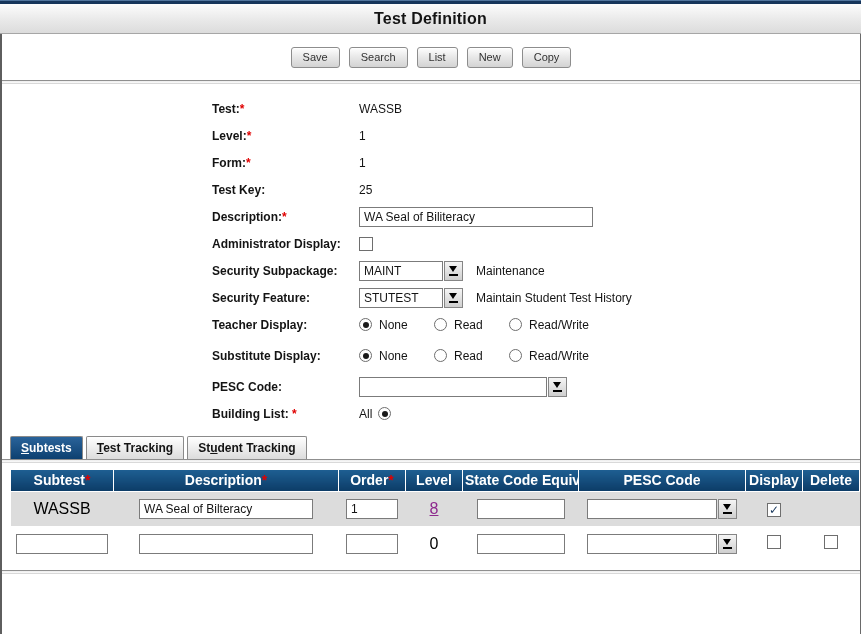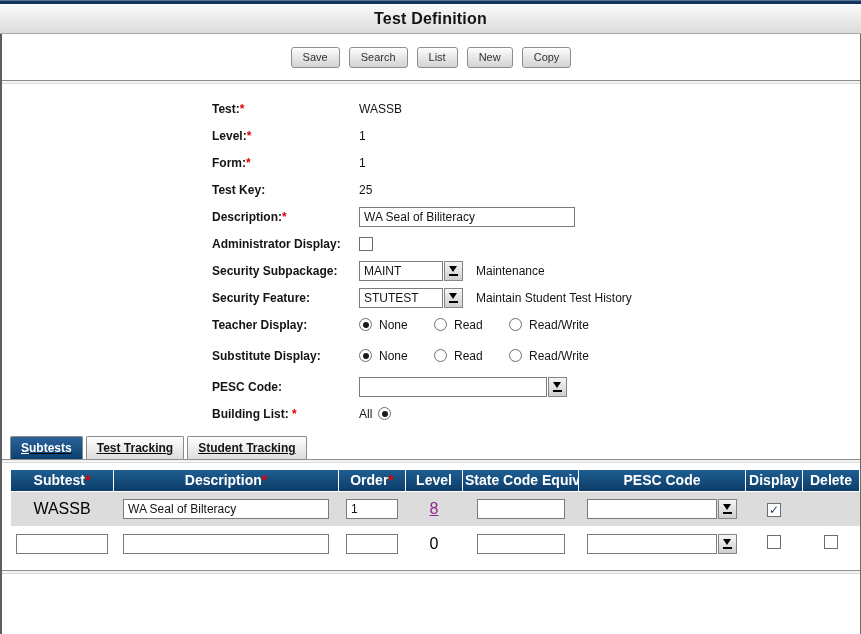--- a/index.html
+++ b/index.html
@@ -21,22 +21,22 @@
   .rule { height:4px; margin-top:12px; border-top:1px solid #8f8f8f; border-bottom:1px solid #d9d9d9;
     background:linear-gradient(180deg,#ececec,#fafafa); }
   
   .formarea { padding:14px 0 0 210px; font-size:12px; color:#141414; }
   .frow { display:flex; align-items:center; min-height:21px; margin-bottom:6px; }
   .flabel { width:147px; flex-shrink:0; font-weight:bold; }
   .req { color:#e00000; font-weight:bold; }
   .ftext { color:#141414; }
   input.txt { font-family:inherit; font-size:12px; color:#141414; height:20px;
     border:1px solid #7b7b7b; padding:1px 4px; background:#fff; }
-  .w-desc { width:216px; } .w-code { width:84px; } .w-pesc { width:188px; }
-  .w-state { width:88px; } .w-tdesc { width:206px; } .w-order { width:52px; } .w-sub { width:92px; }
+  .w-desc { width:234px; } .w-code { width:84px; } .w-pesc { width:188px; }
+  .w-state { width:88px; } .w-tdesc { width:174px; } .w-order { width:52px; } .w-sub { width:92px; }
   .combo { display:flex; align-items:flex-start; }
   .ddbtn { width:19px; height:20px; flex-shrink:0; border:1px solid #858585; margin-left:1px;
     background:linear-gradient(180deg,#f5f5f5,#cfcfcf); display:flex; align-items:center;
     justify-content:center; cursor:pointer; }
   .ddglyph { position:relative; width:9px; height:10px; }
   .ddglyph::before { content:""; position:absolute; top:0; left:0;
     border-left:4.5px solid transparent; border-right:4.5px solid transparent; border-top:6px solid #000; }
   .ddglyph::after { content:""; position:absolute; bottom:0; left:0; width:9px; height:2px; background:#000; }
   .combo-note { margin-left:13px; font-size:12px; }
   .cb { width:14px; height:14px; border:1px solid #6e6e6e; background:#fff; display:inline-flex;
@@ -45,21 +45,21 @@
   .radio { width:13px; height:13px; border:1px solid #6e6e6e; border-radius:50%; background:#fff;
     display:inline-flex; align-items:center; justify-content:center; cursor:pointer; flex-shrink:0; }
   .radio.on::after { content:""; width:6px; height:6px; border-radius:50%; background:#1a1a1a; }
   .rgroup { display:flex; }
   .ropt { display:flex; align-items:center; gap:7px; width:75px; }
   .ropt:last-child { width:auto; }
   .frow.rads { margin-bottom:10px; }
   .stack .line { display:flex; align-items:center; gap:6px; margin:3px 0; }
   .gray-input { background:#d6d6d6; }
   
-  .tabs { display:flex; align-items:flex-end; gap:3px; padding-left:8px; margin-top:12px;text-decoration:underline; }
+  .tabs { display:flex; align-items:flex-end; gap:3px; padding-left:8px; margin-top:12px; }
   .tab { border:1px solid #8a8a8a; border-bottom:none; border-radius:2px 2px 0 0; padding:4px 10px;
     font-size:12px; font-weight:bold; color:#141414; background:linear-gradient(180deg,#ffffff,#dcdcdc);
     cursor:pointer; }
   .tab.on { background:linear-gradient(180deg,#2a639a,#0d4070); color:#fff; }
   .ak { text-decoration:underline; }
   .tabrule { margin-top:0; }
   
   table.sub { border-collapse:collapse; margin:7px 0 0 8px; table-layout:fixed; width:849px; }
   table.sub th { background:linear-gradient(180deg,#1e5f92,#0c3c67); color:#fff; font-size:14px;
     font-weight:bold; height:21px; border:1px solid #fff; border-top:none; text-align:center; padding:0 2px;

